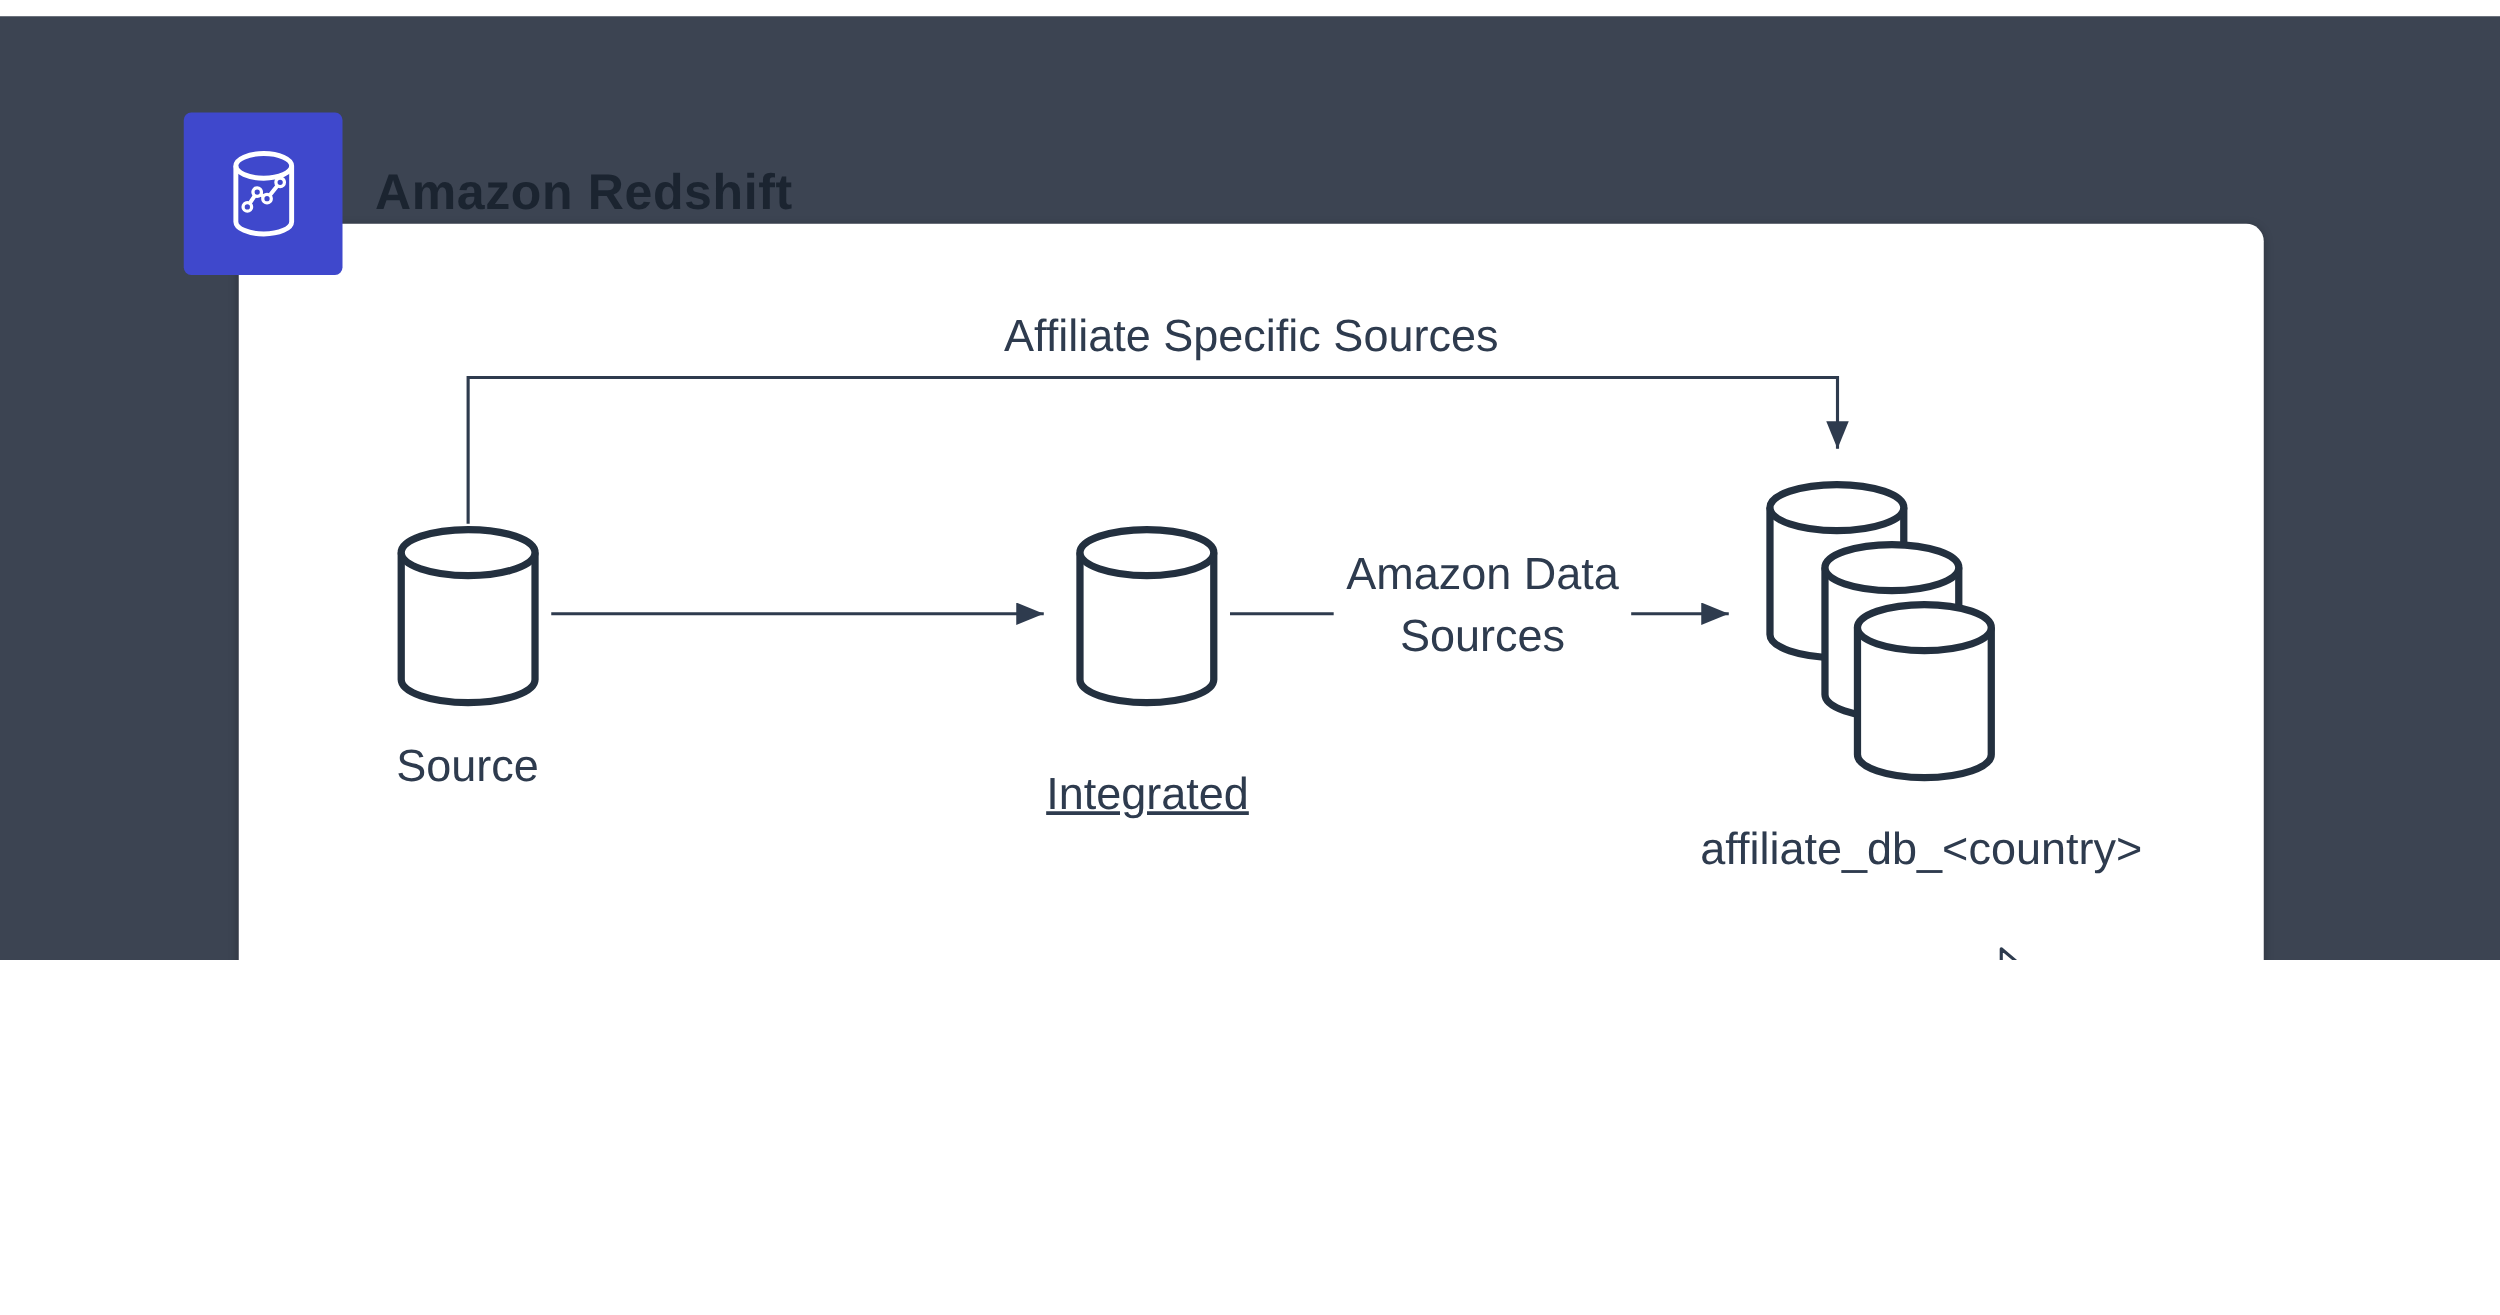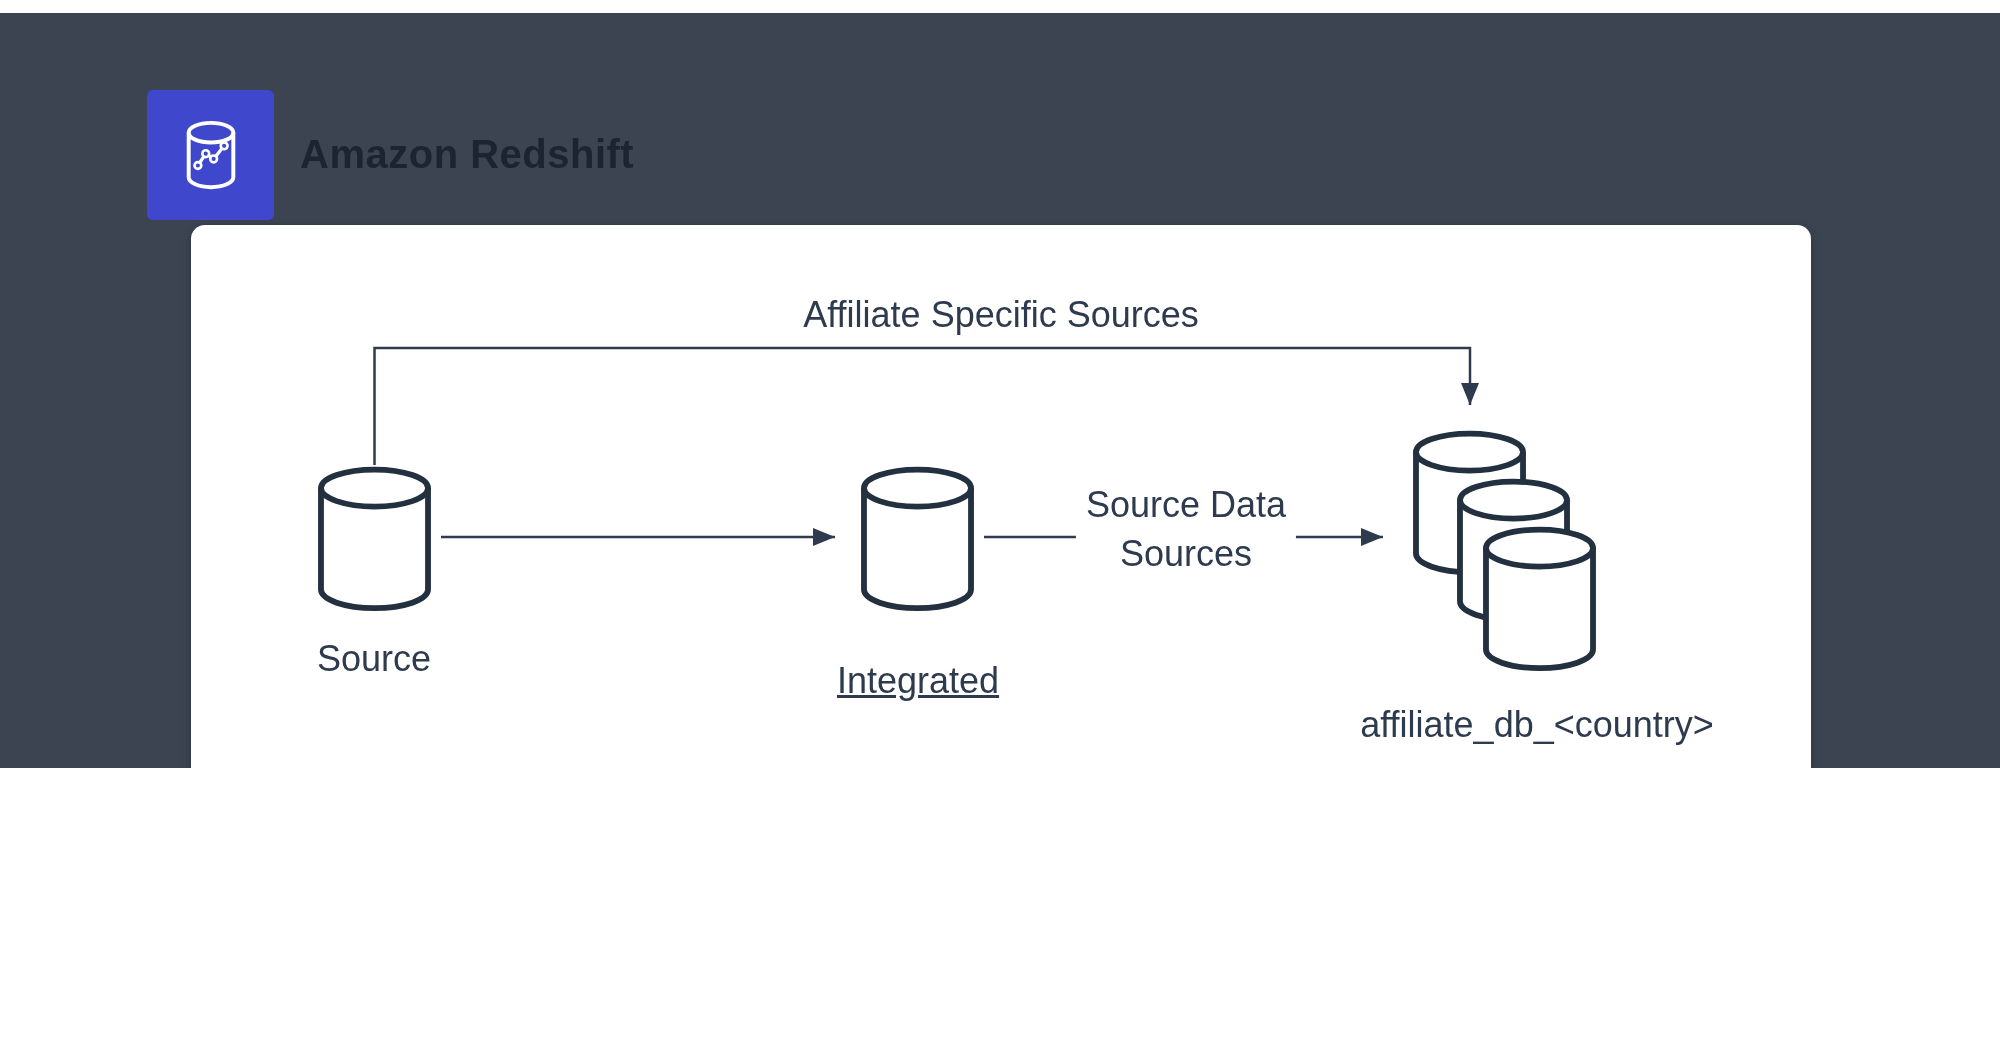--- a/index.html
+++ b/index.html
@@ -17,21 +17,20 @@
     display:flex; align-items:center; justify-content:center;
   }
   .app-title {
     position:absolute; left:300px; top:132px; z-index:4;
     font-size:40px; font-weight:700; color:#1B2430; letter-spacing:0.5px;
   }
   .card {
     position:absolute; left:191px; top:179px; width:1620px; height:771px;
     background:#ffffff; border-radius:14px; z-index:2;
     box-shadow:0 2px 8px rgba(0,0,0,0.25);
-    margin-top:46px;
   }
   .connectors { position:absolute; left:0; top:0; z-index:1; }
   .node { position:absolute; z-index:2; }
   .label {
     position:absolute; z-index:3; color:#2E3B4E; font-size:36px;
     transform:translate(-50%,-50%); white-space:nowrap; text-align:center;
   }
   .edge-label {
     background:#ffffff; padding:2px 10px; line-height:1.35;
   }
@@ -90,21 +89,21 @@
 
     <div class="node" style="left:666px; top:240px;">
       <svg width="121" height="150" viewBox="0 0 104 130" preserveAspectRatio="none">
         <path d="M6 20 L6 108 A46 16 0 0 0 98 108 L98 20" fill="#ffffff" stroke="#23303F" stroke-width="5"></path>
         <ellipse cx="52" cy="20" rx="46" ry="16" fill="#ffffff" stroke="#23303F" stroke-width="5"></ellipse>
       </svg>
     </div>
     <div class="label" style="left:727px; top:456px;text-decoration:underline;">Integrated</div>
 
     <div class="label edge-label" style="left:995px; top:305px;">
-      <div>Source Data</div>
+      <div>Amazon Data</div>
       <div>Sources</div>
     </div>
 
     <div class="node" style="left:1218px; top:204px;">
       <svg width="121" height="150" viewBox="0 0 104 130" preserveAspectRatio="none">
         <path d="M6 20 L6 108 A46 16 0 0 0 98 108 L98 20" fill="#ffffff" stroke="#23303F" stroke-width="5"></path>
         <ellipse cx="52" cy="20" rx="46" ry="16" fill="#ffffff" stroke="#23303F" stroke-width="5"></ellipse>
       </svg>
     </div>
     <div class="node" style="left:1262px; top:252px;">

